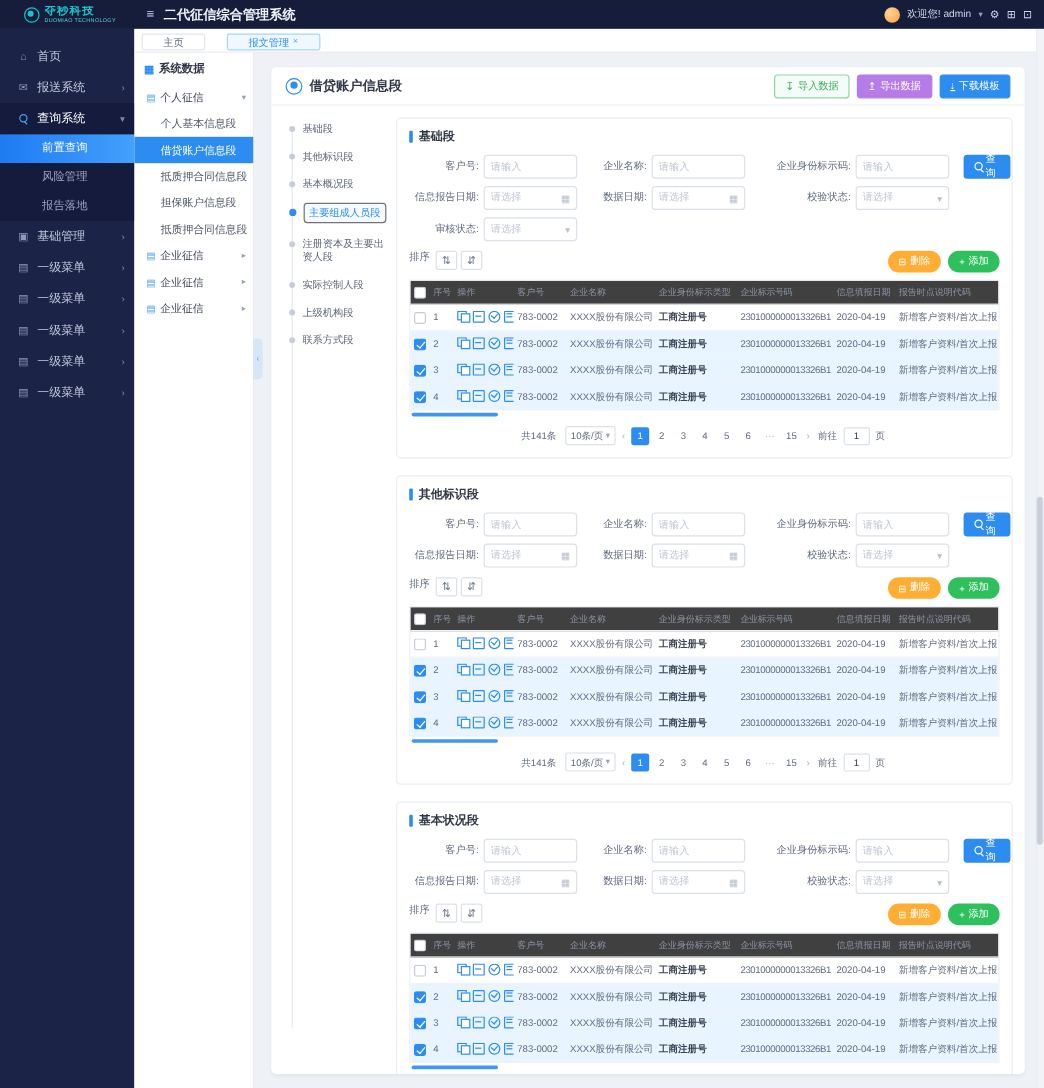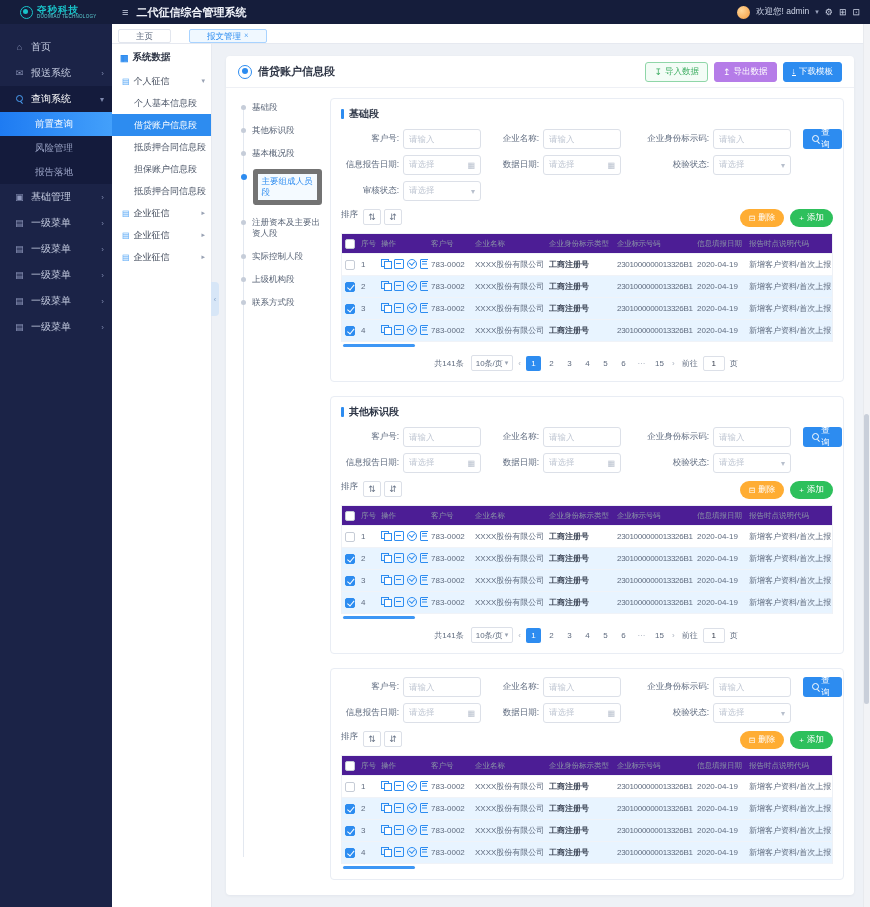--- a/index.html
+++ b/index.html
@@ -71,21 +71,21 @@
   .hb-ic.dl { border-bottom:1px solid currentColor; line-height:8px; }
   .card-bd { display:flex; padding:8px 10px; gap:8px; height:calc(100% - 32px); overflow:hidden; }
 
   
   .anchors { width:86px; position:relative; padding:6px 0 0 2px; flex-shrink:0; }
   .anchors::before { content:''; position:absolute; left:7px; top:14px; bottom:30px; width:1px; background:#e3e8f0; }
   .an { display:flex; align-items:flex-start; margin-bottom:12px; position:relative; cursor:pointer; }
   .an-dot { width:5px; height:5px; border-radius:50%; background:#c6cdd9; margin:3px 6px 0 3px; flex-shrink:0; position:relative; z-index:1; }
   .an.on .an-dot { background:#2d8cf0; width:6px; height:6px; margin-left:2.5px; }
   .an-lb { font-size:8.5px; color:#5a6577; line-height:1.3; }
-  .an.on .an-lb { color:#2d8cf0; border:5px solid #737373; background:#f4faff; border-radius:3px; padding:2px 4px; margin-top:-2px; }
+  .an.on .an-lb { color:#2d8cf0; border:1px solid #737373; background:#f4faff; border-radius:3px; padding:2px 4px; margin-top:-2px; }
 
   
   .sections { flex:1; min-width:0; display:flex; flex-direction:column; gap:14px; padding-top:2px; }
   .sec { border:1px solid #e9edf4; border-radius:4px; padding:8px 10px 10px; background:#fff; }
   .sec-hd { font-size:10px; font-weight:bold; color:#303848; display:flex; align-items:center; margin-bottom:8px; }
   .sec-bar { width:3px; height:10px; background:#2d8cf0; margin-right:5px; border-radius:1px; }
 
   
   .f-row { display:flex; align-items:center; margin-bottom:6px; }
   .f-item { display:flex; align-items:center; margin-right:12px; }
@@ -106,21 +106,21 @@
   .tool-lb { font-size:8.5px; color:#5f6b7f; margin-right:5px; }
   .sortb { width:18px; height:16px; border:1px solid #dce0e8; border-radius:2px; font-size:9px; color:#6b7689; display:inline-flex; align-items:center; justify-content:center; margin-right:3px; background:#fff; cursor:pointer; }
   .tool-sp { flex:1; }
   .dbtn,.abtn { height:18px; padding:0 9px; border-radius:9px; color:#fff; font-size:8.5px; display:inline-flex; align-items:center; gap:3px; cursor:pointer; margin-left:6px; }
   .dbtn { background:#ffad33; } .abtn { background:#2ec05c; }
   .db-ic { font-size:8px; font-style:normal; }
 
   
   .table { border:1px solid #eef1f6; border-bottom:none; overflow:hidden; }
   .tr { display:flex; align-items:center; height:22px; border-bottom:1px solid #f0f3f8; font-size:8px; color:#5f6b7f; }
-  .tr.th { background:#4c1d95; color:#8a94a6; height:20px; font-size:7.5px;font-family:Liberation Serif, serif; }
+  .tr.th { background:#404040; color:#8a94a6; height:20px; font-size:7.5px;font-family:Liberation Serif, serif; }
   .tr.sel { background:#e8f4ff; }
   .td { padding:0 3px; white-space:nowrap; overflow:hidden; flex-shrink:0; }
   .w-cb { width:16px; display:flex; justify-content:center; }
   .w-no { width:20px; } .w-op { width:50px; } .w-cu { width:44px; } .w-co { width:74px; }
   .w-ty { width:68px; } .w-cd { width:80px; letter-spacing:-0.3px; } .w-dt { width:52px; }
   .w-ds { flex:1; min-width:0; }
   .strong { color:#3a4354; font-weight:bold; }
   .cb { width:10px; height:10px; border:1px solid #c6ccd6; border-radius:2px; background:#fff; display:inline-block; position:relative; cursor:pointer; }
   .cb.on { background:#2d8cf0; border-color:#2d8cf0; }
   .cb.on::after { content:''; position:absolute; left:3px; top:0.5px; width:2.5px; height:5.5px; border-right:1.2px solid #fff; border-bottom:1.2px solid #fff; transform:rotate(40deg); }
@@ -626,20 +626,21 @@
                     <span class="pg-n">6</span>
                     <span class="pg-n dots">···</span>
                     <span class="pg-n">15</span>
                     <span class="pg-a">›</span>
                     <span class="pg-g">前往</span>
                     <input class="pg-in" readonly="" value="1" style="">
                     <span class="pg-g">页</span>
                   </div>
                 </section>
                 <section class="sec">
+                  <div class="sec-hd"><span class="sec-bar"></span>基本状况段</div>
                   <div class="f-row">
                     <div class="f-item c1">
                       <span class="f-lb">客户号:</span>
                       <input class="f-in" readonly="" placeholder="请输入" style="">
                     </div>
                     <div class="f-item c2">
                       <span class="f-lb">企业名称:</span>
                       <input class="f-in" readonly="" placeholder="请输入" style="">
                     </div>
                     <div class="f-item c3">

